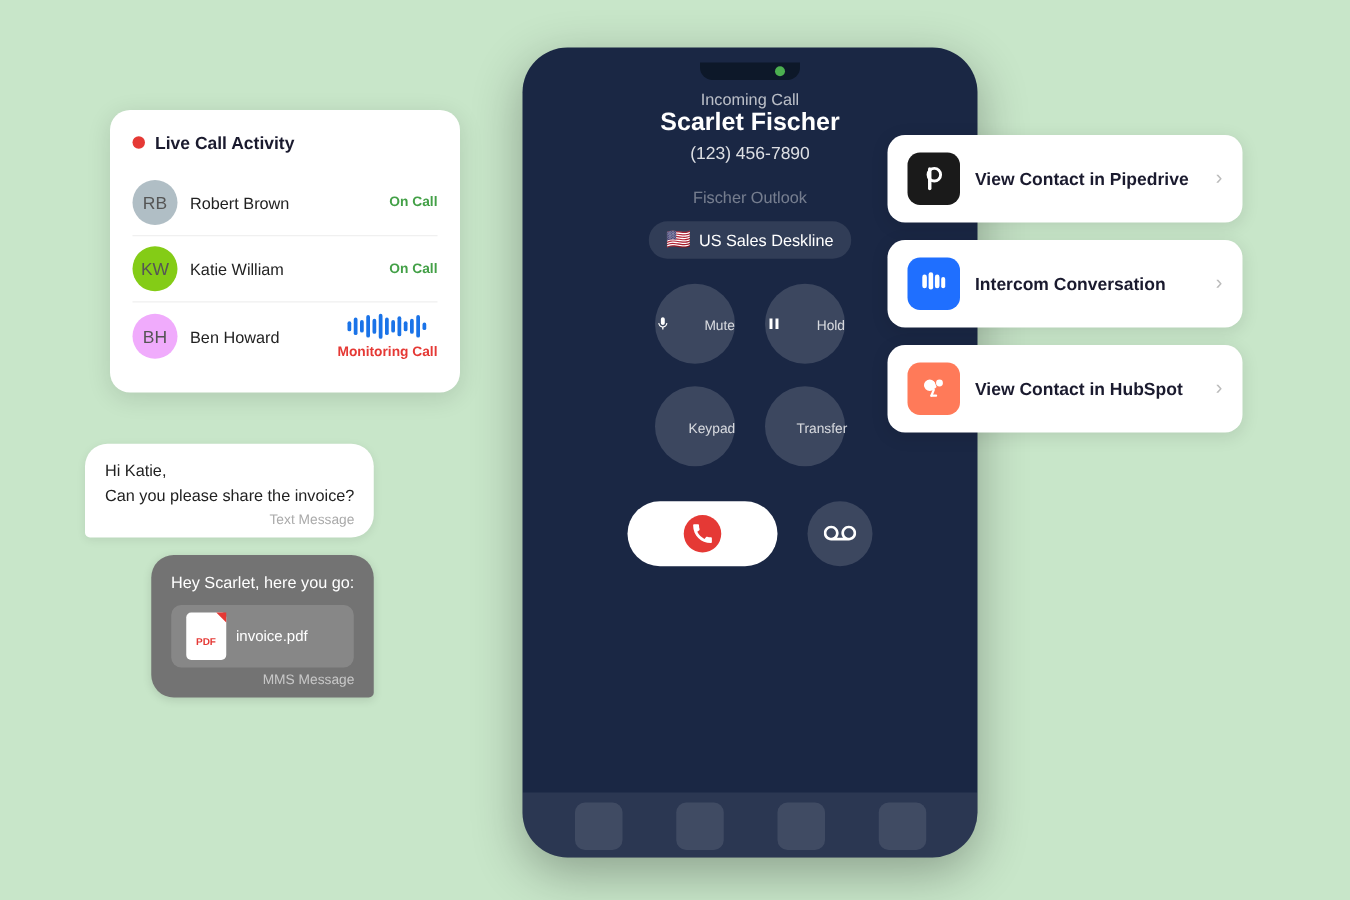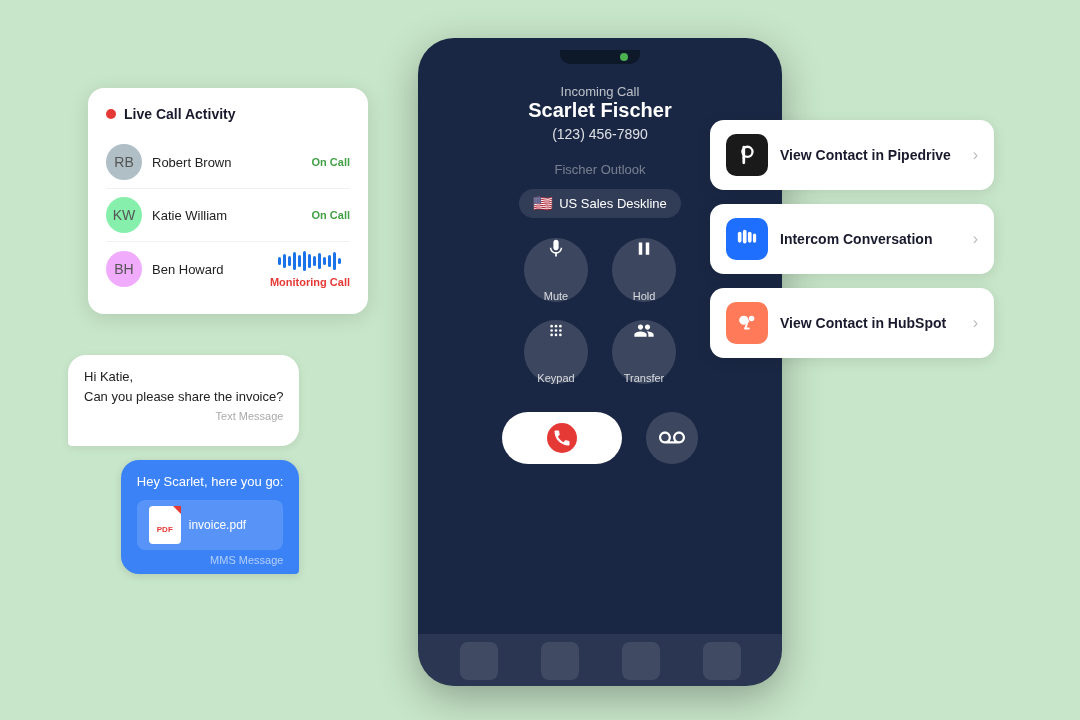--- a/index.html
+++ b/index.html
@@ -58,21 +58,21 @@
       flex-shrink: 0;
       overflow: hidden;
       display: flex;
       align-items: center;
       justify-content: center;
       font-size: 14px;
       font-weight: 400;
       color: #555;
     }
     .avatar-circle.av1 { background: #b0bec5; }
-    .avatar-circle.av2 { background: #86efac; }
+    .avatar-circle.av2 { background: #84cc16; }
     .avatar-circle.av3 { background: #f0abfc; }
     .call-name {
       flex: 1;
       font-size: 13px;
       font-weight: 500;
       color: #222;
     }
     .status-badge {
       font-size: 11px;
       font-weight: 600;
@@ -101,37 +101,37 @@
       position: absolute;
       top: 355px;
       left: 68px;
       display: flex;
       flex-direction: column;
       gap: 14px;
     }
     .bubble-white {
       background: #fff;
       border-radius: 18px 18px 18px 4px;
-      padding: 12px 16px 24px 16px;
+      padding: 12px 16px 8px 16px;
       max-width: 280px;
       box-shadow: 0 2px 8px rgba(0,0,0,0.08);
     }
     .bubble-white .bubble-text {
       font-size: 13px;
       color: #222;
       line-height: 1.5;
     }
     .bubble-label {
       font-size: 11px;
       color: #aaa;
       text-align: right;
       margin-top: 4px;
     }
     .bubble-blue {
-      background: #3b82f6;
+      background: #737373;
       border-radius: 18px 18px 4px 18px;
       padding: 12px 16px 8px 16px;
       max-width: 320px;
       align-self: flex-end;
       margin-left: 40px;
       box-shadow: 0 2px 8px rgba(0,0,0,0.12);
     }
     .bubble-blue .bubble-text {
       font-size: 13px;
       color: #fff;
@@ -210,21 +210,21 @@
       background: #4caf50;
       border-radius: 50%;
       position: absolute;
       right: 12px;
       top: 3px;
     }
     .incoming-label {
       text-align: center;
       color: rgba(255,255,255,0.7);
       font-size: 13px;
-      margin-top: 16px;
+      margin-top: 4px;
     }
     .caller-avatar {
       width: 90px;
       height: 90px;
       border-radius: 50%;
       background: #c8a882;
       margin: 14px auto 10px;
       display: flex;
       align-items: center;
       justify-content: center;
@@ -283,21 +283,21 @@
       justify-content: center;
       gap: 24px;
       margin-bottom: 18px;
     }
     .ctrl-btn {
       width: 64px;
       height: 64px;
       border-radius: 50%;
       background: rgba(255,255,255,0.15);
       display: flex;
-      flex-direction: column;
+      flex-direction: row;
       align-items: center;
       justify-content: center;
       cursor: pointer;
       border: none;
       gap: 27px;
     }
     .ctrl-btn svg {
       width: 22px;
       height: 22px;
       fill: #fff;
@@ -357,21 +357,21 @@
     .nav-dot {
       width: 38px;
       height: 38px;
       border-radius: 8px;
       background: rgba(255,255,255,0.1);
     }
 
     
     .integration-cards {
       position: absolute;
-      top: 120px;
+      top: 108px;
       left: 710px;
       display: flex;
       flex-direction: column;
       gap: 14px;
     }
     .integration-card {
       width: 284px;
       background: #fff;
       border-radius: 14px;
       padding: 14px 16px;

